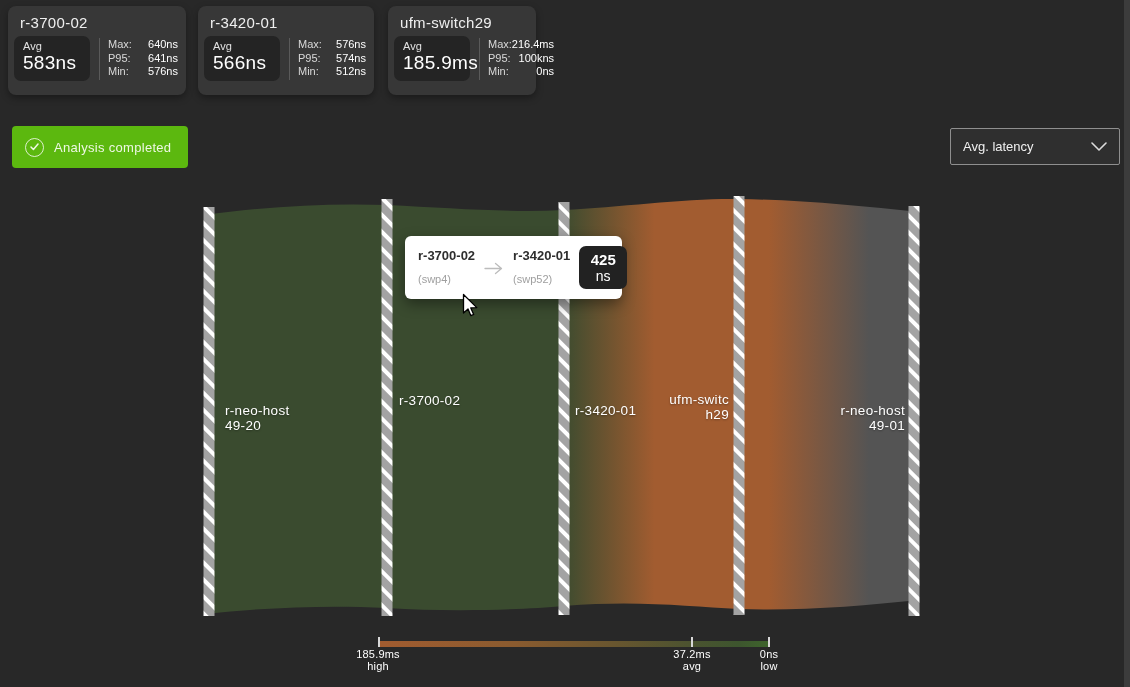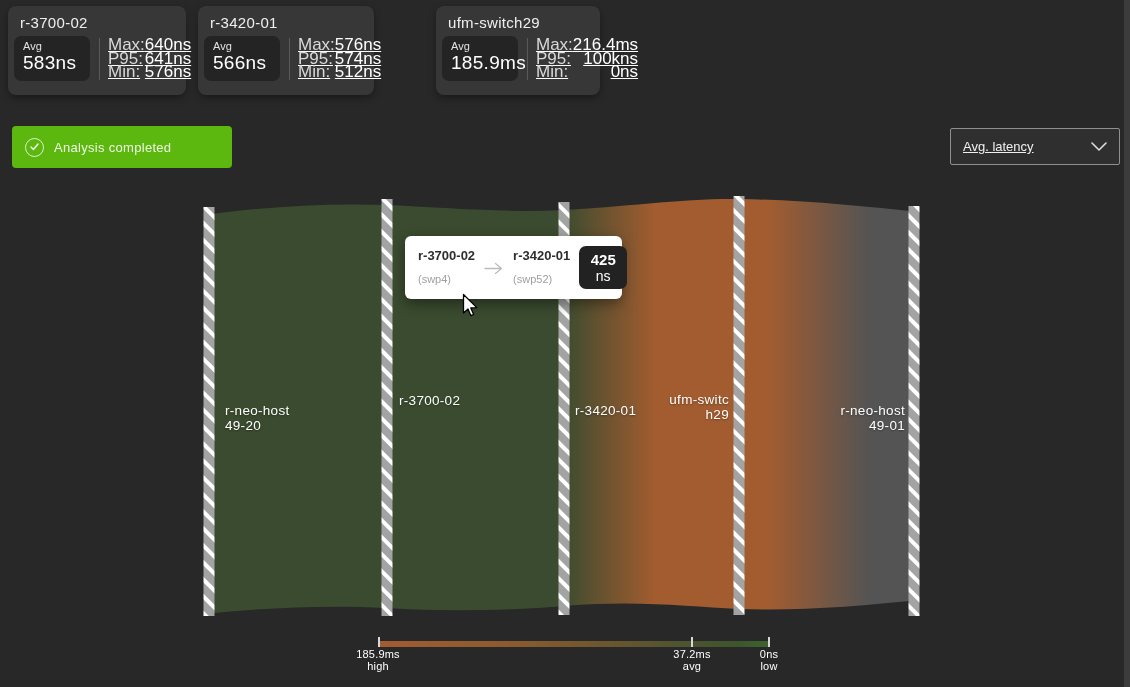--- a/index.html
+++ b/index.html
@@ -10,50 +10,50 @@
     color:#fff;
   }
   
   .card{
     position:absolute;top:6px;height:89px;background:#373737;
     border-radius:8px;box-shadow:0 3px 7px rgba(0,0,0,.35);
     box-sizing:border-box;
   }
   .card1{left:8px;width:178px;}
   .card2{left:198px;width:176px;}
-  .card3{left:388px;width:164px;margin-left:48px;}
+  .card3{left:388px;width:148px;}
   .card-title{padding:8px 12px 5px 12px;font-size:15px;color:#efefef;letter-spacing:.3px;}
   .card-row{display:flex;align-items:center;padding:0 8px 0 6px;}
   .avg-box{background:#242424;border-radius:7px;padding:4px 9px 7px 9px;min-width:58px;}
   .avg-label{font-size:11px;color:#e2e2e2;display:block;line-height:12px;}
   .avg-value{font-size:19px;font-weight:normal;color:#fff;letter-spacing:.3px;line-height:22px;white-space:nowrap;}
   .card-divider{width:1px;height:42px;background:#5a5a5a;margin:0 8px 0 9px;flex:none;}
-  .card-stats{flex:1;font-size:17px;line-height:13.5px;text-decoration:underline;}
+  .card-stats{flex:1;font-size:11px;line-height:13.5px;}
   .stat-row{display:flex;justify-content:space-between;}
   .stat-label{color:#d9d9d9;}
   .stat-value{color:#fff;text-align:left;}
   
   .banner{
-    position:absolute;left:12px;top:126px;width:220px;height:42px;
+    position:absolute;left:12px;top:126px;width:176px;height:42px;
     background:#5cb80f;border-radius:4px;display:flex;align-items:center;
     padding:0 13px;box-sizing:border-box;gap:10px;
   }
   .check-circle{
     width:17px;height:17px;border:1.6px solid rgba(255,255,255,.78);
     border-radius:50%;display:flex;align-items:center;justify-content:center;flex:none;
   }
   .banner-text{font-size:13px;color:#eef7e4;letter-spacing:.3px;}
   
   .dropdown{
     position:absolute;left:950px;top:128px;width:170px;height:37px;
     border:1px solid #8f8f8f;background:#2f2f2f;border-radius:2px;
     display:flex;align-items:center;justify-content:space-between;
     padding:0 12px;box-sizing:border-box;cursor:pointer;
   }
-  .dropdown-value{font-size:13px;color:#f0f0f0;text-decoration:underline;}
+  .dropdown-value{font-size:13px;color:#f0f0f0;}
   
   .flow-svg{position:absolute;left:0;top:0;width:1130px;height:687px;}
   .node-label{
     position:absolute;font-size:13.5px;line-height:14.5px;color:#fff;
     letter-spacing:.3px;text-shadow:0 1px 2px rgba(0,0,0,.35);white-space:nowrap;
   }
   .node-label span{display:block;}
   .nl-right{text-align:right;}
   .nl1{left:225px;top:404px;}
   .nl2{left:399px;top:394px;}

